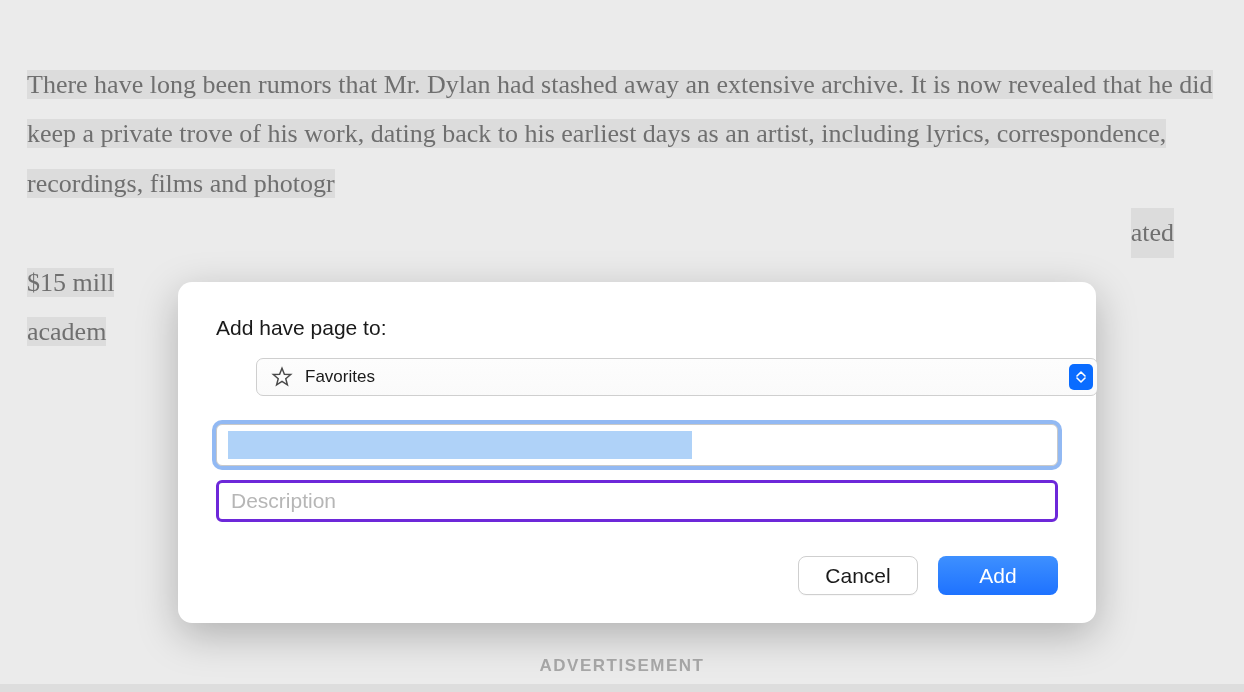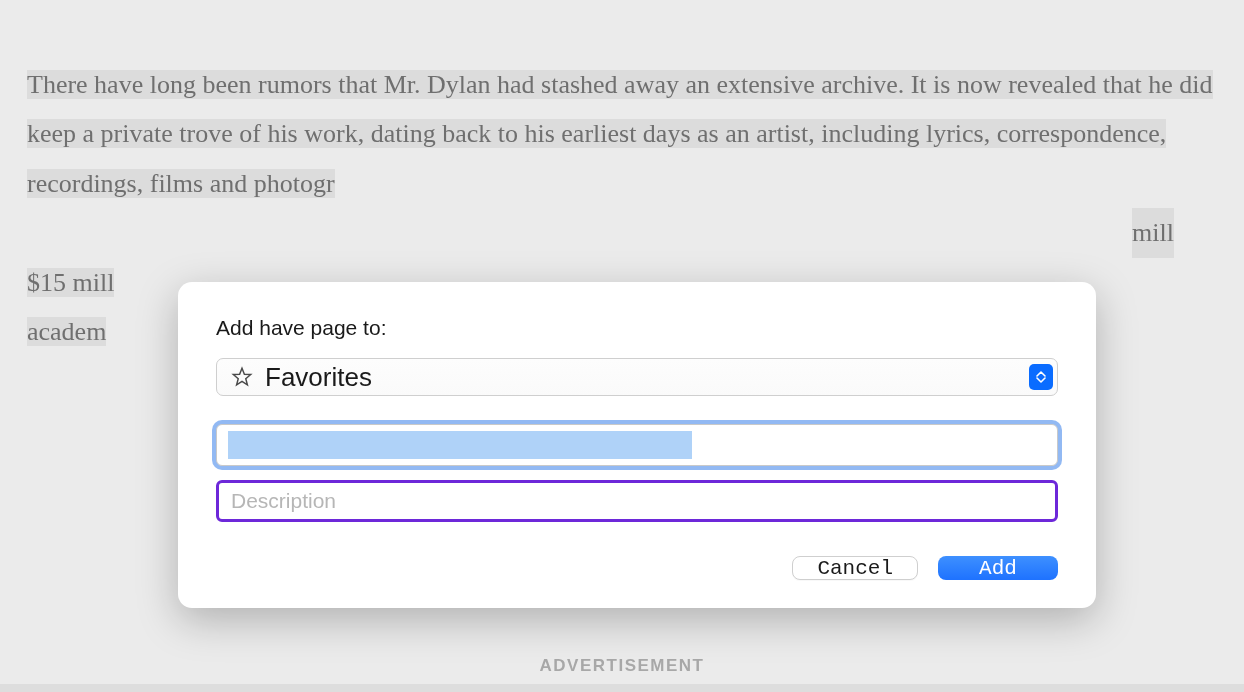--- a/index.html
+++ b/index.html
@@ -67,24 +67,25 @@
     
     .dropdown {
       display: flex;
       align-items: center;
       width: 100%;
       height: 38px;
       padding: 0 4px 0 14px;
       background: linear-gradient(#fdfdfd, #fafafa);
       border: 1px solid #cfcfcf;
       border-radius: 7px;
-      font-size: 26px;
+      font-size: 17px;
       color: #1a1a1a;
       cursor: default;
       margin-bottom: 28px;
+      margin-left: 40px;
     }
     
     .dropdown-star {
       margin-right: 12px;
       display: inline-flex;
       align-items: center;
     }
     
     .dropdown-value {
       flex: 1;
@@ -154,24 +155,24 @@
     
     .button-row {
       margin-top: 34px;
       display: flex;
       justify-content: flex-end;
       gap: 20px;
     }
     
     .btn {
       min-width: 120px;
-      height: 24px;
+      height: 39px;
       padding: 0 24px;
       font-size: 21px;
-      font-family: Liberation Mono, monospace;
+      font-family: Liberation Sans, sans-serif;
       border-radius: 8px;
       cursor: default;
       display: flex;
       align-items: center;
       justify-content: center;
     }
     
     .btn-cancel {
       background: #fff;
       border: 1px solid #cfcfcf;
@@ -196,21 +197,21 @@
       letter-spacing: 1.5px;
       color: #999;
       font-weight: bold;
     }
   </style>
 </head>
 <body>
 
 <div class="article-content">
   <span class="highlighted">There have long been rumors that Mr. Dylan had stashed away an extensive archive. It is now revealed that he did keep a private trove of his work, dating back to his earliest days as an artist, including lyrics, correspondence, recordings, films and photogr</span><br>
-  <span style="float:right; margin-right:50px;" class="highlighted">mill</span><br>
+  <span style="float:right; margin-right:50px;" class="highlighted">ated</span><br>
   <span class="highlighted">$15 mill</span><br>
   <span class="highlighted">academ</span>
 </div>
 
 <div class="ad-label">ADVERTISEMENT</div>
 
 <div class="bottom-strip"></div>
 
 <div class="scrim"></div>
 

